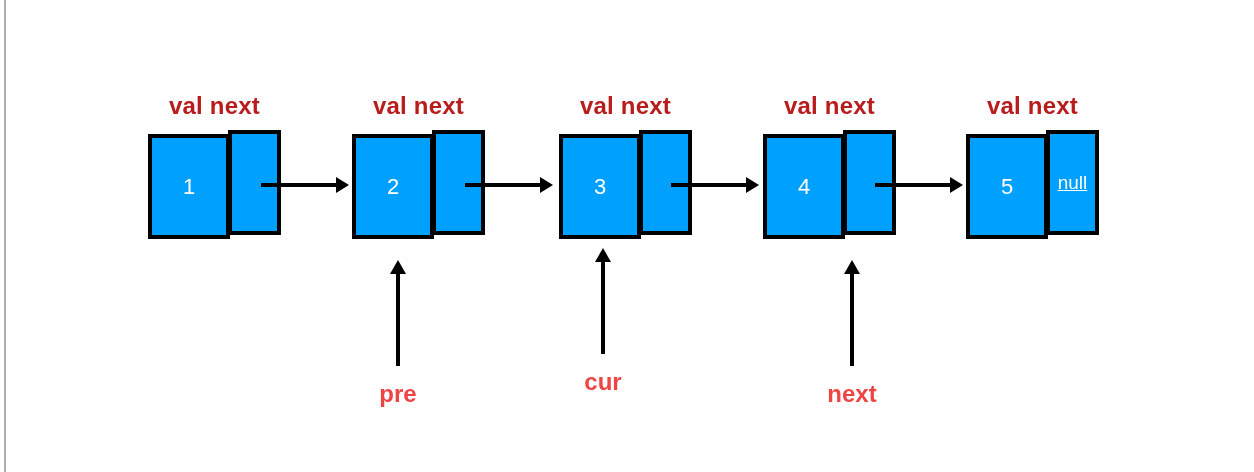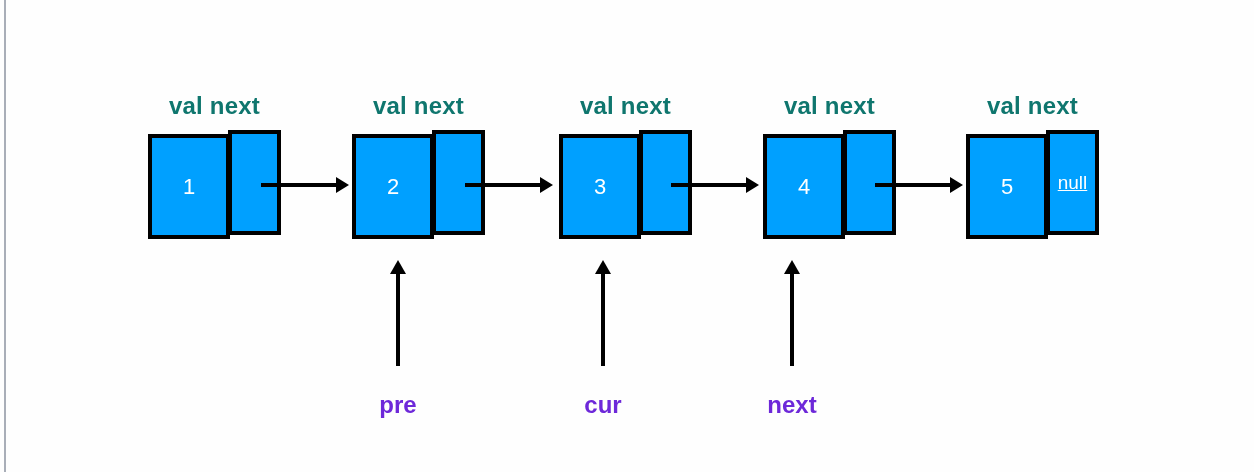--- a/index.html
+++ b/index.html
@@ -39,21 +39,21 @@
   }
 
   .node-caption {
     position: absolute;
     top: 0;
     left: 0;
     width: 100%;
     text-align: center;
     font-size: 24px;
     font-weight: bold;
-    color: #0f766e;
+    color: #b91c1c;
     letter-spacing: 0.2px;
     white-space: nowrap;
   }
 
   .cells {
     position: absolute;
     top: 38px;
     left: 0;
   }
 
@@ -123,23 +123,22 @@
     border-right: 8px solid transparent;
     border-bottom: 14px solid #000000;
   }
 
   .pointer-label {
     position: absolute;
     left: 50%;
     transform: translateX(-50%);
     font-size: 24px;
     font-weight: bold;
-    color: #6d28d9;
+    color: #ef4444;
     white-space: nowrap;
-    margin-top: 11px;
   }
 </style>
 </head>
 <body>
 
 <div class="left-rule"></div>
 
 <div class="canvas">
 
   <div class="node" style="left:148px; top:92px; width:133px; height:155px;">
@@ -209,25 +208,25 @@
       </div>
     </div>
   </div>
 
   <div class="pointer" style="left:368px; top:260px; width:60px; height:155px;">
     <div class="pointer-head"></div>
     <div class="pointer-shaft" style="top:10px; height:96px;"></div>
     <div class="pointer-label" style="top:120px;">pre</div>
   </div>
 
-  <div class="pointer" style="left:573px; top:260px; width:60px; height:155px;">
+  <div class="pointer" style="left:573px; top:248px; width:60px; height:155px;">
     <div class="pointer-head"></div>
     <div class="pointer-shaft" style="top:10px; height:96px;"></div>
     <div class="pointer-label" style="top:120px;">cur</div>
   </div>
 
-  <div class="pointer" style="left:762px; top:260px; width:60px; height:155px;">
+  <div class="pointer" style="left:822px; top:260px; width:60px; height:155px;">
     <div class="pointer-head"></div>
     <div class="pointer-shaft" style="top:10px; height:96px;"></div>
     <div class="pointer-label" style="top:120px;">next</div>
   </div>
 
 </div>
 
 </body></html>

